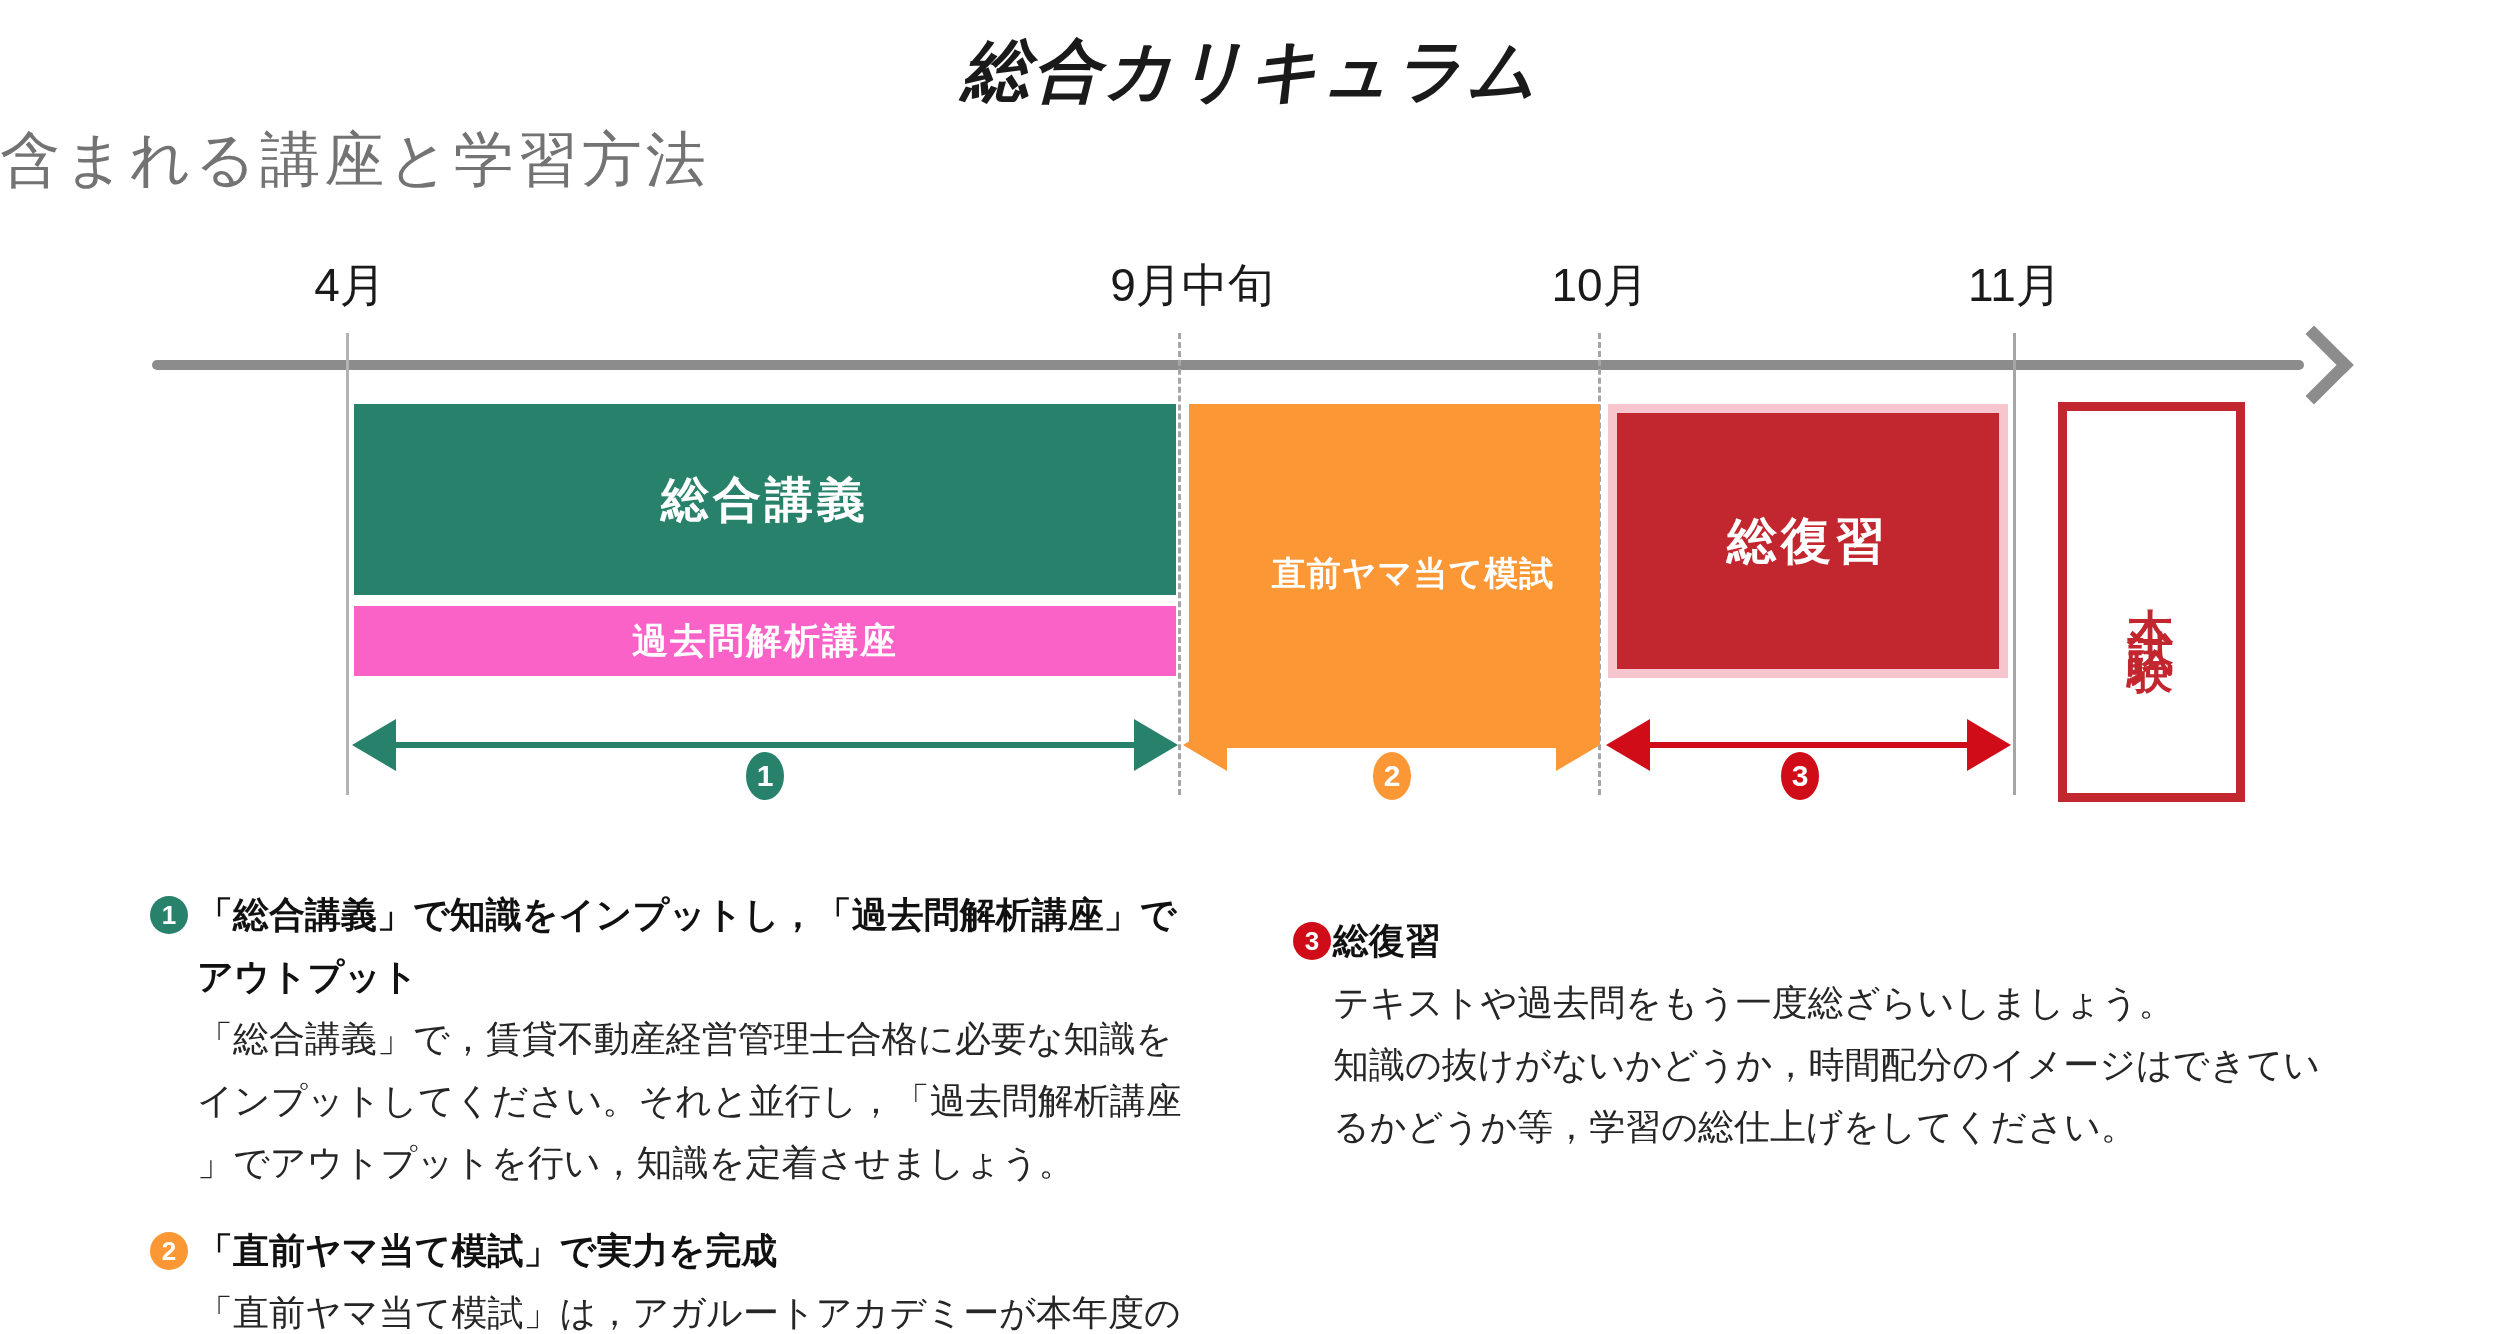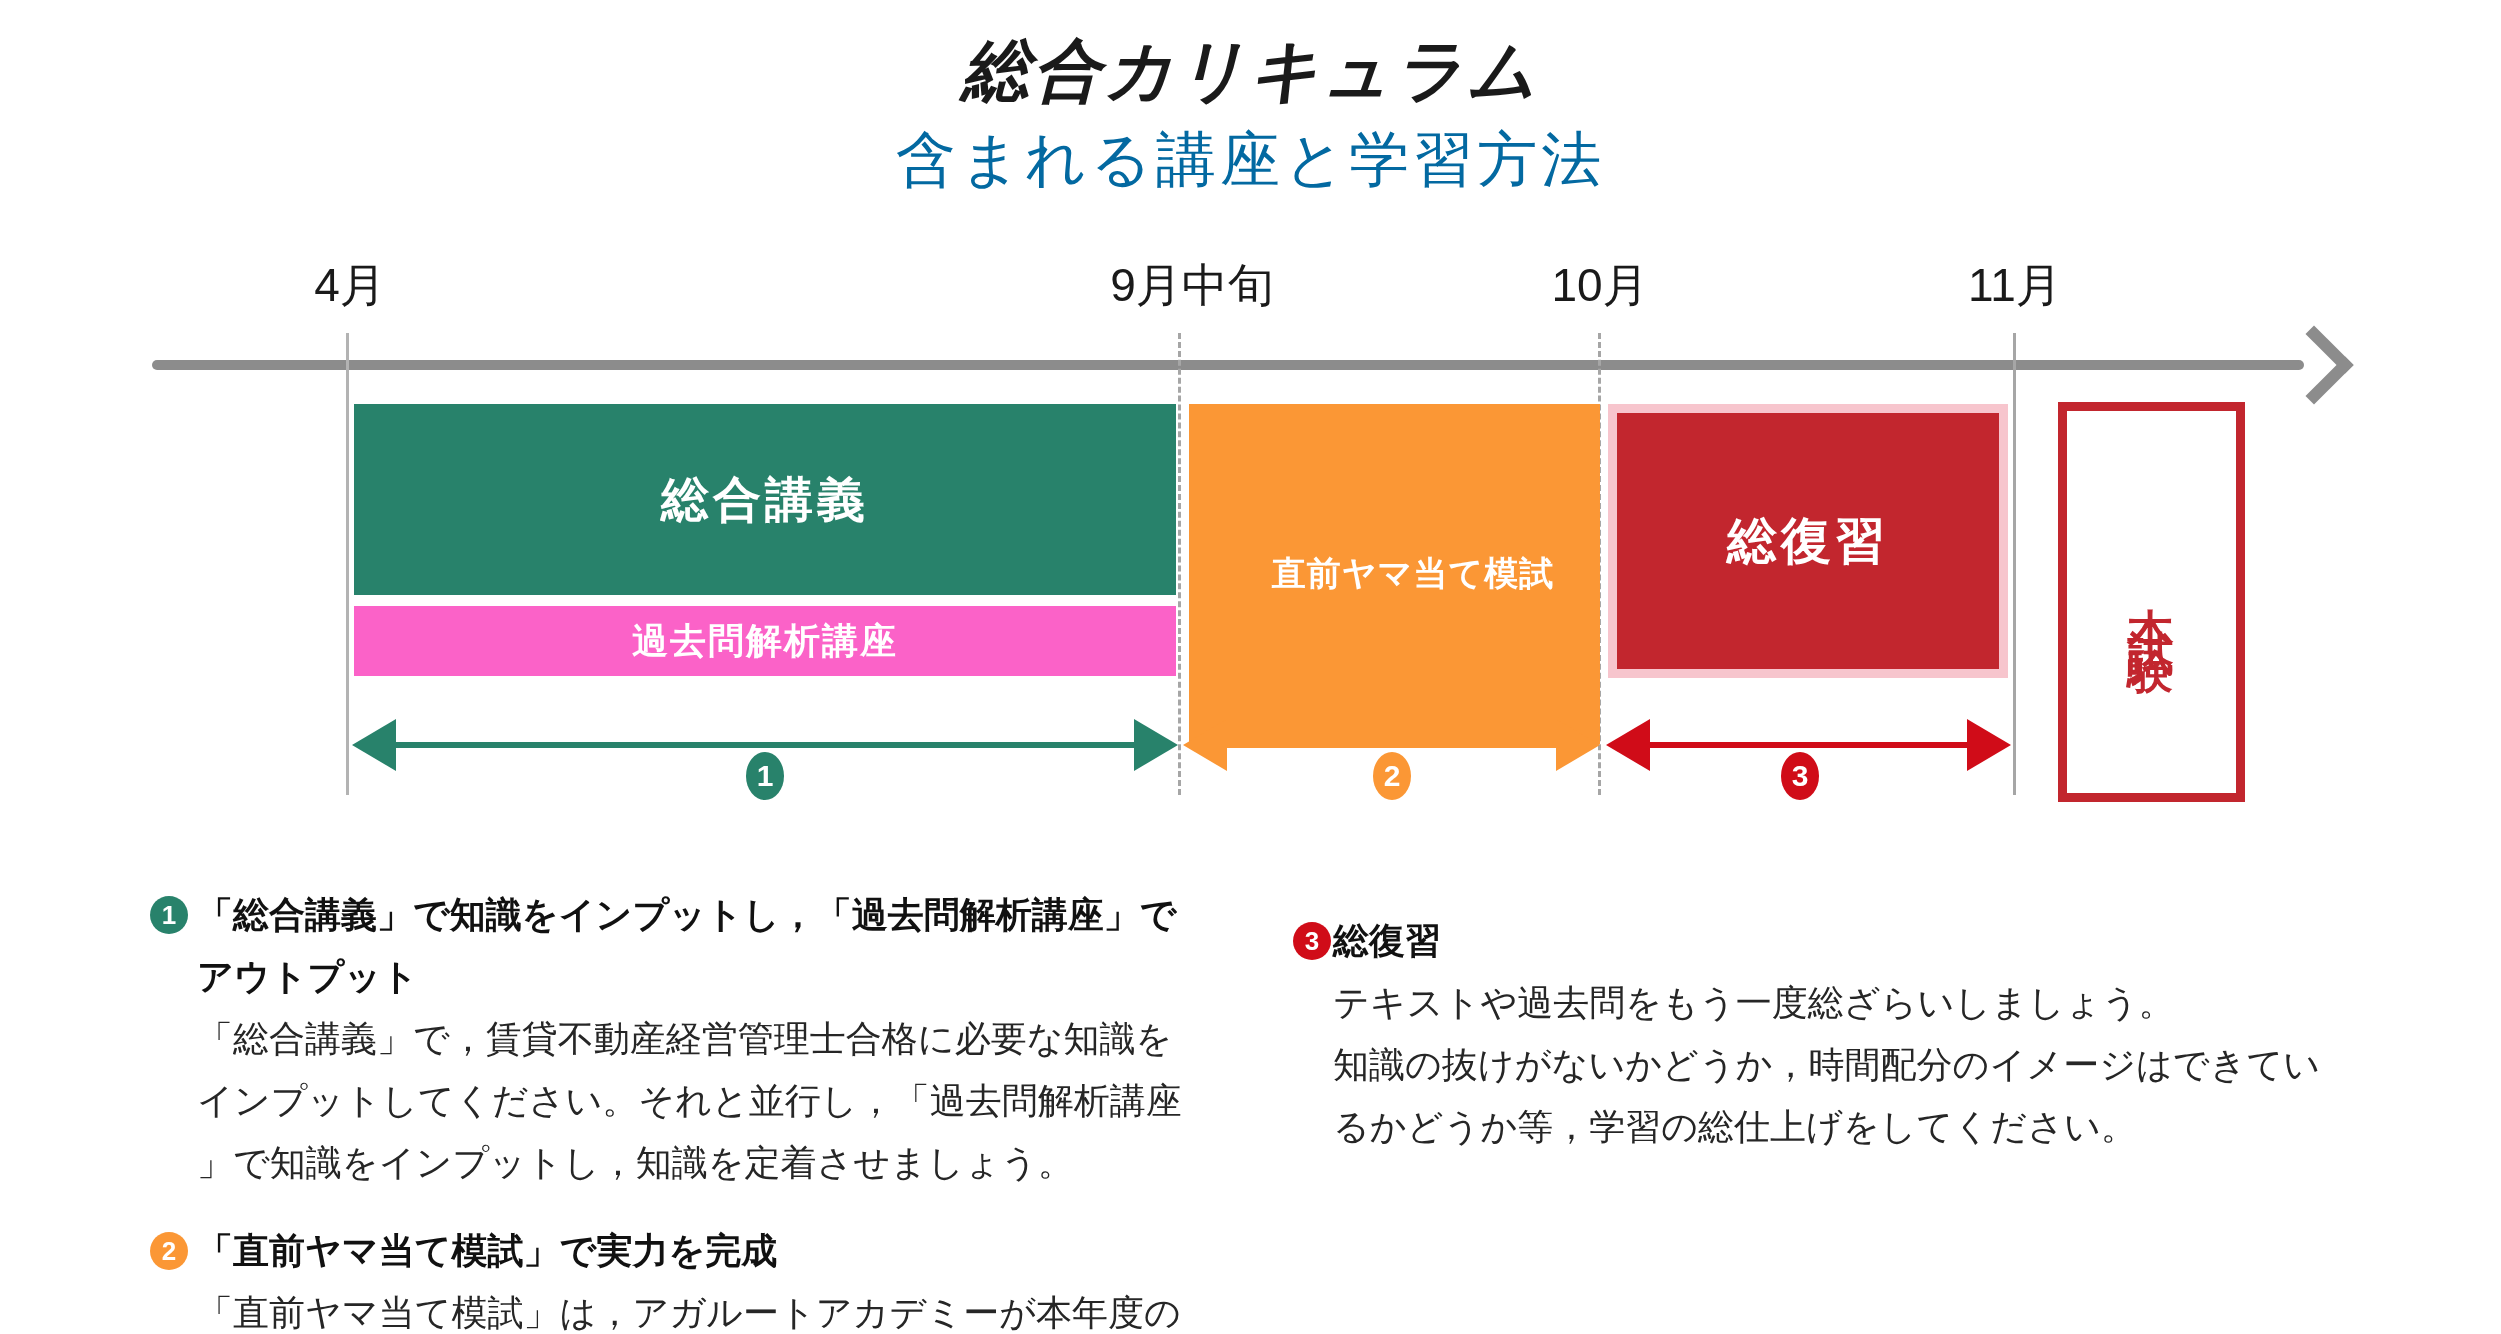--- a/index.html
+++ b/index.html
@@ -2,22 +2,22 @@
 <html lang="ja"><head>
 <meta charset="utf-8">
 <style>
   html,body{margin:0;padding:0;background:#fff;}
   body{font-family:"Liberation Sans","DejaVu Sans",sans-serif;}
   .canvas{position:relative;width:2501px;height:1334px;background:#ffffff;overflow:hidden;}
 
   
   .title{position:absolute;left:0;top:26px;width:100%;text-align:center;
          font-size:68px;font-weight:800;color:#1a1a1a;letter-spacing:3px;font-style:italic;}
-  .subtitle{position:absolute;left:0;top:120px;width:100%;text-align:center;
-         font-size:60px;font-weight:400;color:#0369a1;letter-spacing:4px;}
+  .subtitle{position:absolute;left:0;top:120px;width:100%;
+         font-size:60px;font-weight:400;color:#737373;letter-spacing:4px;}
 
   
   .month{position:absolute;top:255px;transform:translateX(-50%);
          font-size:46px;color:#1a1a1a;white-space:nowrap;}
   .axis{position:absolute;left:152px;top:360px;width:2152px;height:10px;
         background:#8C8C8C;border-radius:6px;}
   .chev{position:absolute;left:2286px;top:337px;width:56px;height:56px;
         border-top:12px solid #8C8C8C;border-right:12px solid #8C8C8C;
         transform:rotate(45deg);box-sizing:border-box;}
   .vline{position:absolute;top:333px;height:462px;width:0;}
@@ -131,21 +131,21 @@
       <div class="note-head">
         <span class="note-badge nb-teal">1</span>
         <span class="head-text">
           <div>「総合講義」で知識をインプットし，「過去問解析講座」で</div>
           <div>アウトプット</div>
         </span>
       </div>
       <div class="note-body">
         <div>「総合講義」で，賃貸不動産経営管理士合格に必要な知識を</div>
         <div>インプットしてください。それと並行し，「過去問解析講座</div>
-        <div>」で知識をインプットし，知識を定着させましょう。</div>
+        <div>」でアウトプットを行い，知識を定着させましょう。</div>
       </div>
     </div>
     <div class="mt">
       <div class="note-head">
         <span class="note-badge nb-orange">2</span>
         <span class="head-text">
           <div>「直前ヤマ当て模試」で実力を完成</div>
         </span>
       </div>
       <div class="note-body">

